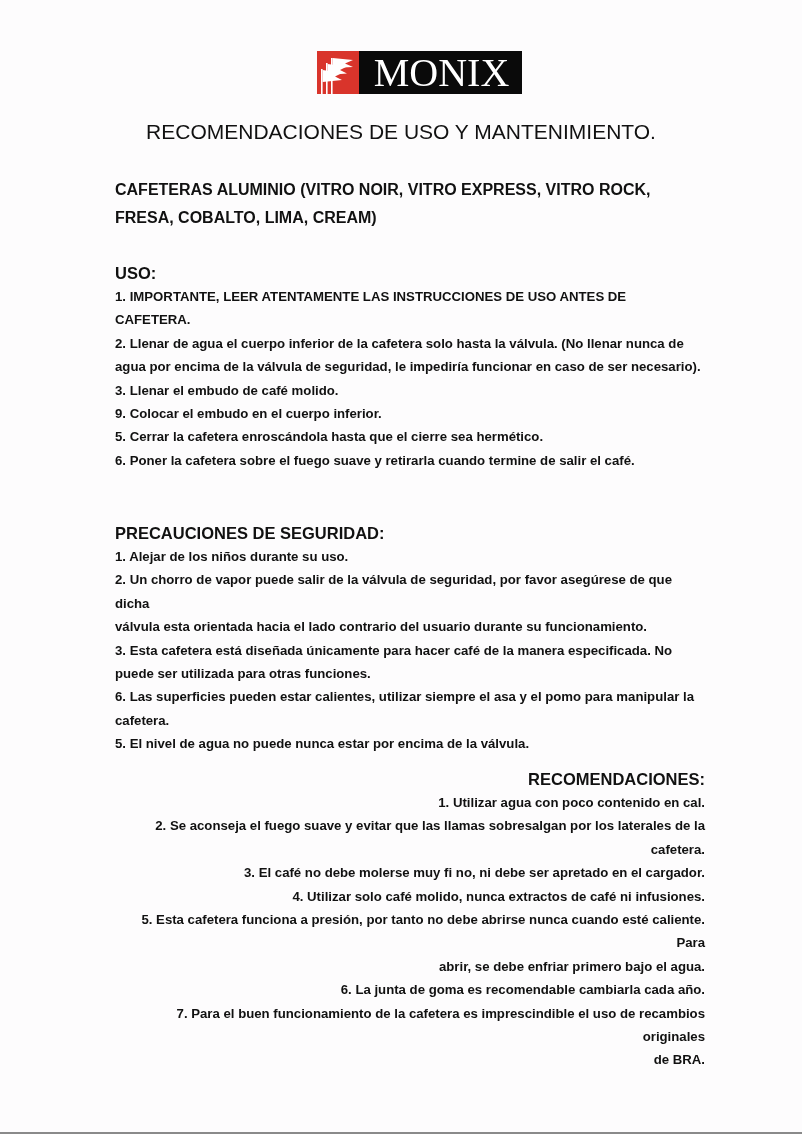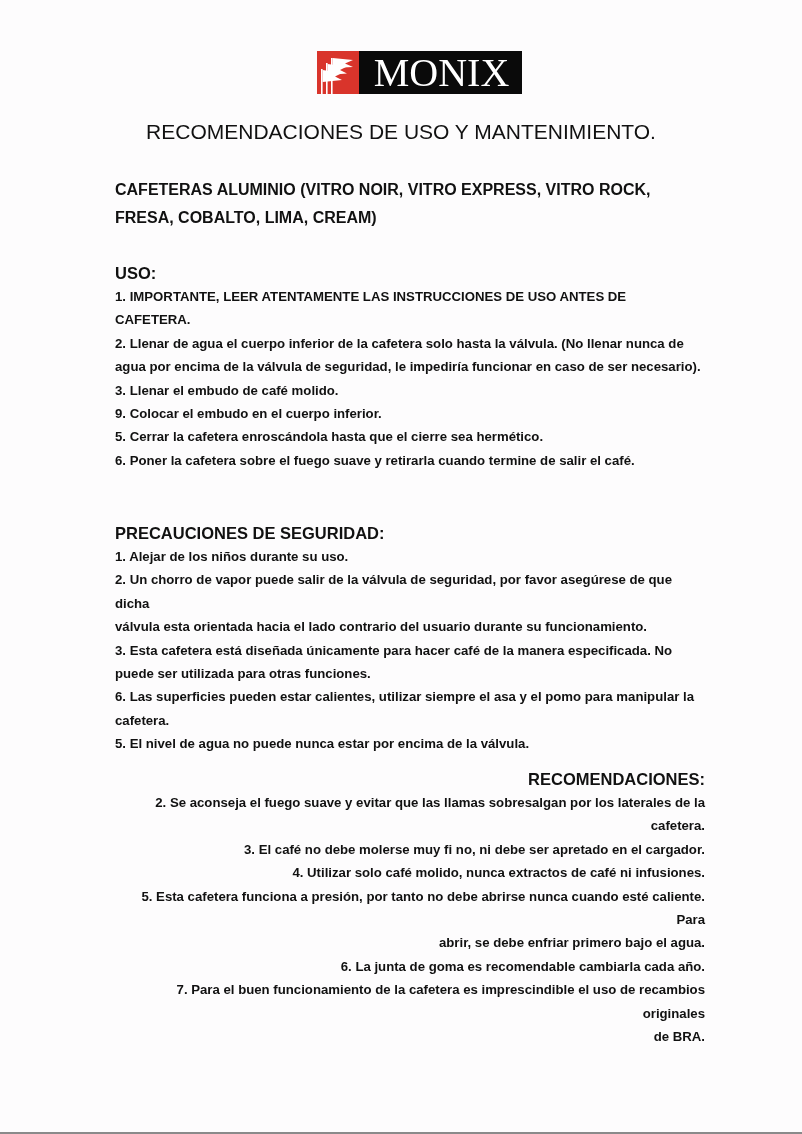--- a/index.html
+++ b/index.html
@@ -131,20 +131,21 @@
   <p class="item">válvula esta orientada hacia el lado contrario del usuario durante su funcionamiento.</p>
   <p class="item">3. Esta cafetera está diseñada únicamente para hacer café de la manera especificada. No</p>
   <p class="item">puede ser utilizada para otras funciones.</p>
   <p class="item">6. Las superficies pueden estar calientes, utilizar siempre el asa y el pomo para manipular la</p>
   <p class="item">cafetera.</p>
   <p class="item">5. El nivel de agua no puede nunca estar por encima de la válvula.</p>
 </div>
 
 <div class="section" style="top:768px;text-align:right;">
   <div class="section-heading">RECOMENDACIONES:</div>
+  <p class="item">1. Utilizar agua con poco contenido en cal.</p>
   <p class="item">2. Se aconseja el fuego suave y evitar que las llamas sobresalgan por los laterales de la</p>
   <p class="item">cafetera.</p>
   <p class="item">3. El café no debe molerse muy fi no, ni debe ser apretado en el cargador.</p>
   <p class="item">4. Utilizar solo café molido, nunca extractos de café ni infusiones.</p>
   <p class="item">5. Esta cafetera funciona a presión, por tanto no debe abrirse nunca cuando esté caliente. Para</p>
   <p class="item">abrir, se debe enfriar primero bajo el agua.</p>
   <p class="item">6. La junta de goma es recomendable cambiarla cada año.</p>
   <p class="item">7. Para el buen funcionamiento de la cafetera es imprescindible el uso de recambios originales</p>
   <p class="item">de BRA.</p>
 </div>

